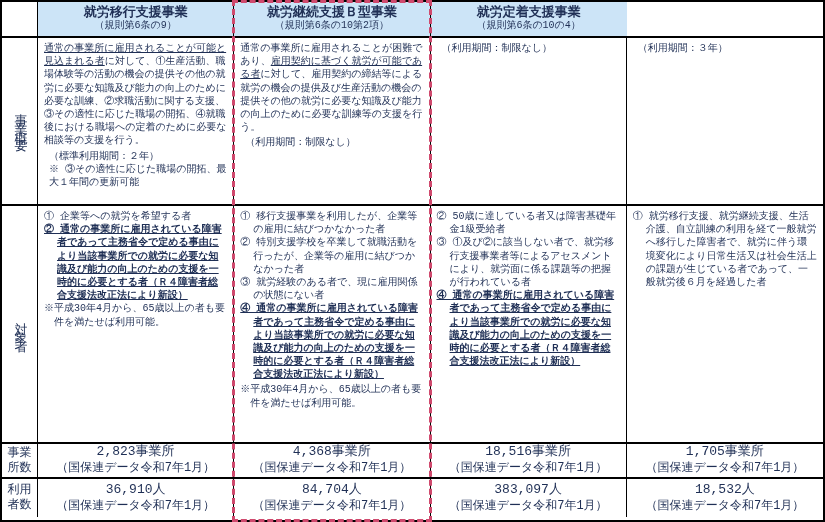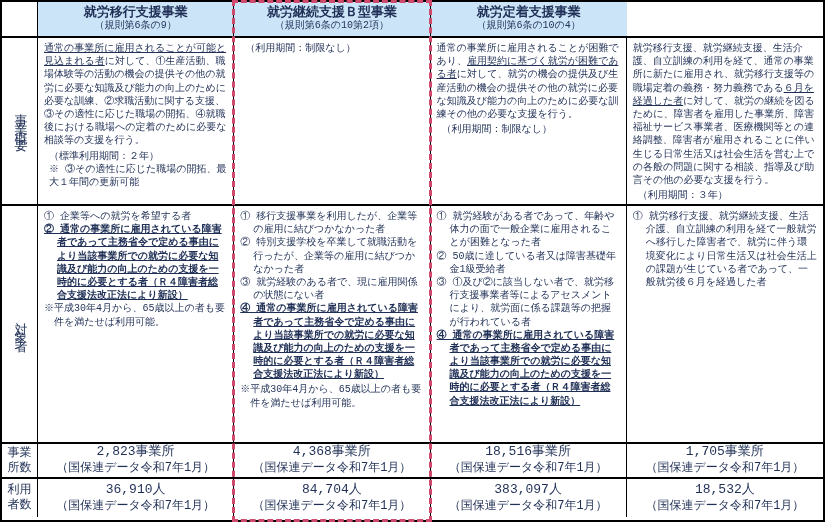--- a/index.html
+++ b/index.html
@@ -138,28 +138,27 @@
     <div class="row overview-row">
       <div class="cell label-cell">
         <span class="vlabel">事業概要</span>
       </div>
       <div class="cell body">
         <p class="para"><span class="u">通常の事業所に雇用されることが可能と見込まれる者</span><span>に対して、①生産活動、職場体験等の活動の機会の提供その他の就労に必要な知識及び能力の向上のために必要な訓練、②求職活動に関する支援、③その適性に応じた職場の開拓、④就職後における職場への定着のために必要な相談等の支援を行う。</span></p>
         <p class="indent">（標準利用期間：２年）</p>
         <p class="indent">※ ③その適性に応じた職場の開拓、最大１年間の更新可能</p>
       </div>
       <div class="cell body">
+        <p class="para"><span>通常の事業所に雇用されることが困難であり、</span><span class="u">雇用契約に基づく就労が可能である者</span><span>に対して、雇用契約の締結等による就労の機会の提供及び生産活動の機会の提供その他の就労に必要な知識及び能力の向上のために必要な訓練等の支援を行う。</span></p>
         <p class="indent">（利用期間：制限なし）</p>
       </div>
       <div class="cell body">
-        <p class="para"><span>通常の事業所に雇用されることが困難であり、</span><span class="u">雇用契約に基づく就労が困難である者</span><span>に対して、就労の機会の提供及び生産活動の機会の提供その他の就労に必要な知識及び能力の向上のために必要な訓練その他の必要な支援を行う。</span></p>
         <p class="indent">（利用期間：制限なし）</p>
       </div>
       <div class="cell body">
-        <p class="para"><span>就労移行支援、就労継続支援、生活介護、自立訓練の利用を経て、通常の事業所に新たに雇用され、就労移行支援等の職場定着の義務・努力義務である</span><span class="u">６月を経過した者</span><span>に対して、就労の継続を図るために、障害者を雇用した事業所、障害福祉サービス事業者、医療機関等との連絡調整、障害者が雇用されることに伴い生じる日常生活又は社会生活を営む上での各般の問題に関する相談、指導及び助言その他の必要な支援を行う。</span></p>
         <p class="indent">（利用期間：３年）</p>
       </div>
     </div>
 
     <div class="row target-row">
       <div class="cell label-cell">
         <span class="vlabel">対象者</span>
       </div>
       <div class="cell body">
         <p class="item">① 企業等への就労を希望する者</p>
@@ -167,21 +166,20 @@
         <p class="note">※平成30年4月から、65歳以上の者も要件を満たせば利用可能。</p>
       </div>
       <div class="cell body">
         <p class="item">① 移行支援事業を利用したが、企業等の雇用に結びつかなかった者</p>
         <p class="item">② 特別支援学校を卒業して就職活動を行ったが、企業等の雇用に結びつかなかった者</p>
         <p class="item">③ 就労経験のある者で、現に雇用関係の状態にない者</p>
         <p class="item bold-u">④ 通常の事業所に雇用されている障害者であって主務省令で定める事由により当該事業所での就労に必要な知識及び能力の向上のための支援を一時的に必要とする者（Ｒ４障害者総合支援法改正法により新設）</p>
         <p class="note" style="margin-top:2px;">※平成30年4月から、65歳以上の者も要件を満たせば利用可能。</p>
       </div>
       <div class="cell body">
-        <p class="item">① 就労経験がある者であって、年齢や体力の面で一般企業に雇用されることが困難となった者</p>
         <p class="item">② 50歳に達している者又は障害基礎年金1級受給者</p>
         <p class="item">③ ①及び②に該当しない者で、就労移行支援事業者等によるアセスメントにより、就労面に係る課題等の把握が行われている者</p>
         <p class="item bold-u">④ 通常の事業所に雇用されている障害者であって主務省令で定める事由により当該事業所での就労に必要な知識及び能力の向上のための支援を一時的に必要とする者（Ｒ４障害者総合支援法改正法により新設）</p>
       </div>
       <div class="cell body">
         <p class="item">① 就労移行支援、就労継続支援、生活介護、自立訓練の利用を経て一般就労へ移行した障害者で、就労に伴う環境変化により日常生活又は社会生活上の課題が生じている者であって、一般就労後６月を経過した者</p>
       </div>
     </div>
 
     <div class="row offices-row">

